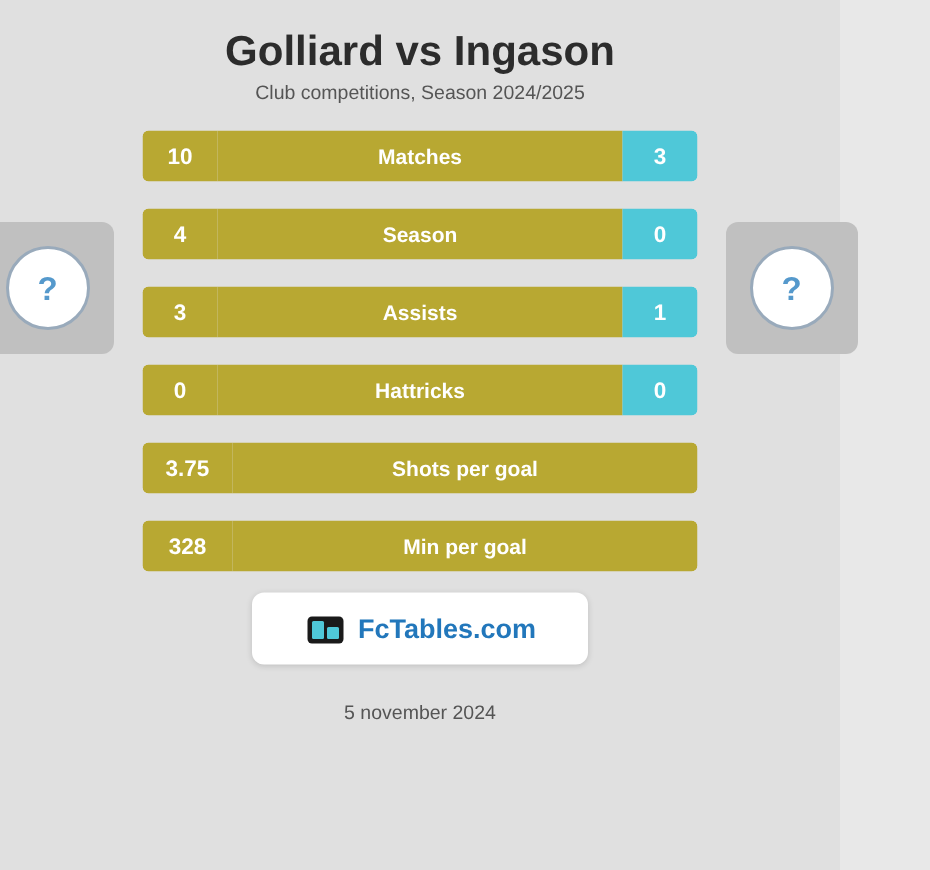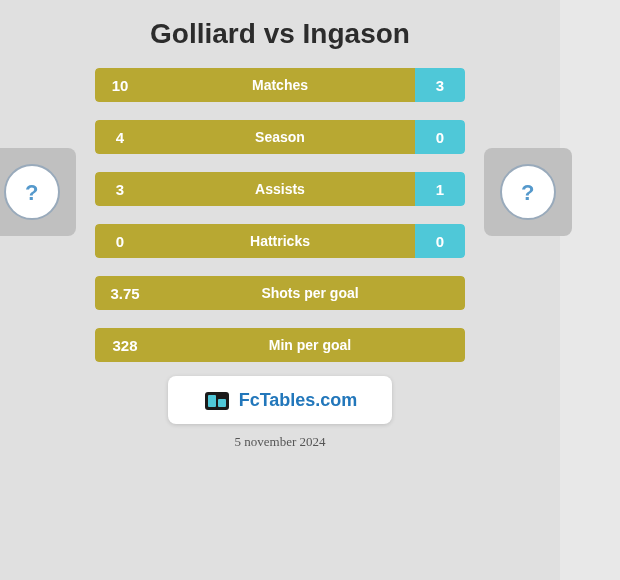--- a/index.html
+++ b/index.html
@@ -144,23 +144,22 @@
       color: #1a1a1a;
     }
 
     .logo-text span {
       color: #2277bb;
     }
 
     .date-text {
       font-size: 13px;
       color: #555;
-      margin-top: 10px;
+      margin-top: 24px;
       text-align: center;
-      font-family: Liberation Serif, serif;
     }
 
     .players-row {
       width: 620px;
       position: absolute;
       top: 148px;
       display: flex;
       justify-content: space-between;
       align-items: center;
       padding: 0 18px;
@@ -191,20 +190,21 @@
       width: 32px;
       height: 32px;
     }
   </style>
 </head>
 <body>
 
 <div class="container">
 
   <div class="title">Golliard vs Ingason</div>
+  <div class="subtitle">Club competitions, Season 2024/2025</div>
 
   <div class="players-row">
     <div class="player-card">
       <div class="q-circle">
         <svg viewBox="0 0 32 32">
           <text x="9" y="24" font-size="22" fill="#5599cc" font-weight="bold">?</text>
         </svg>
       </div>
     </div>
     <div style="flex:1"></div>

